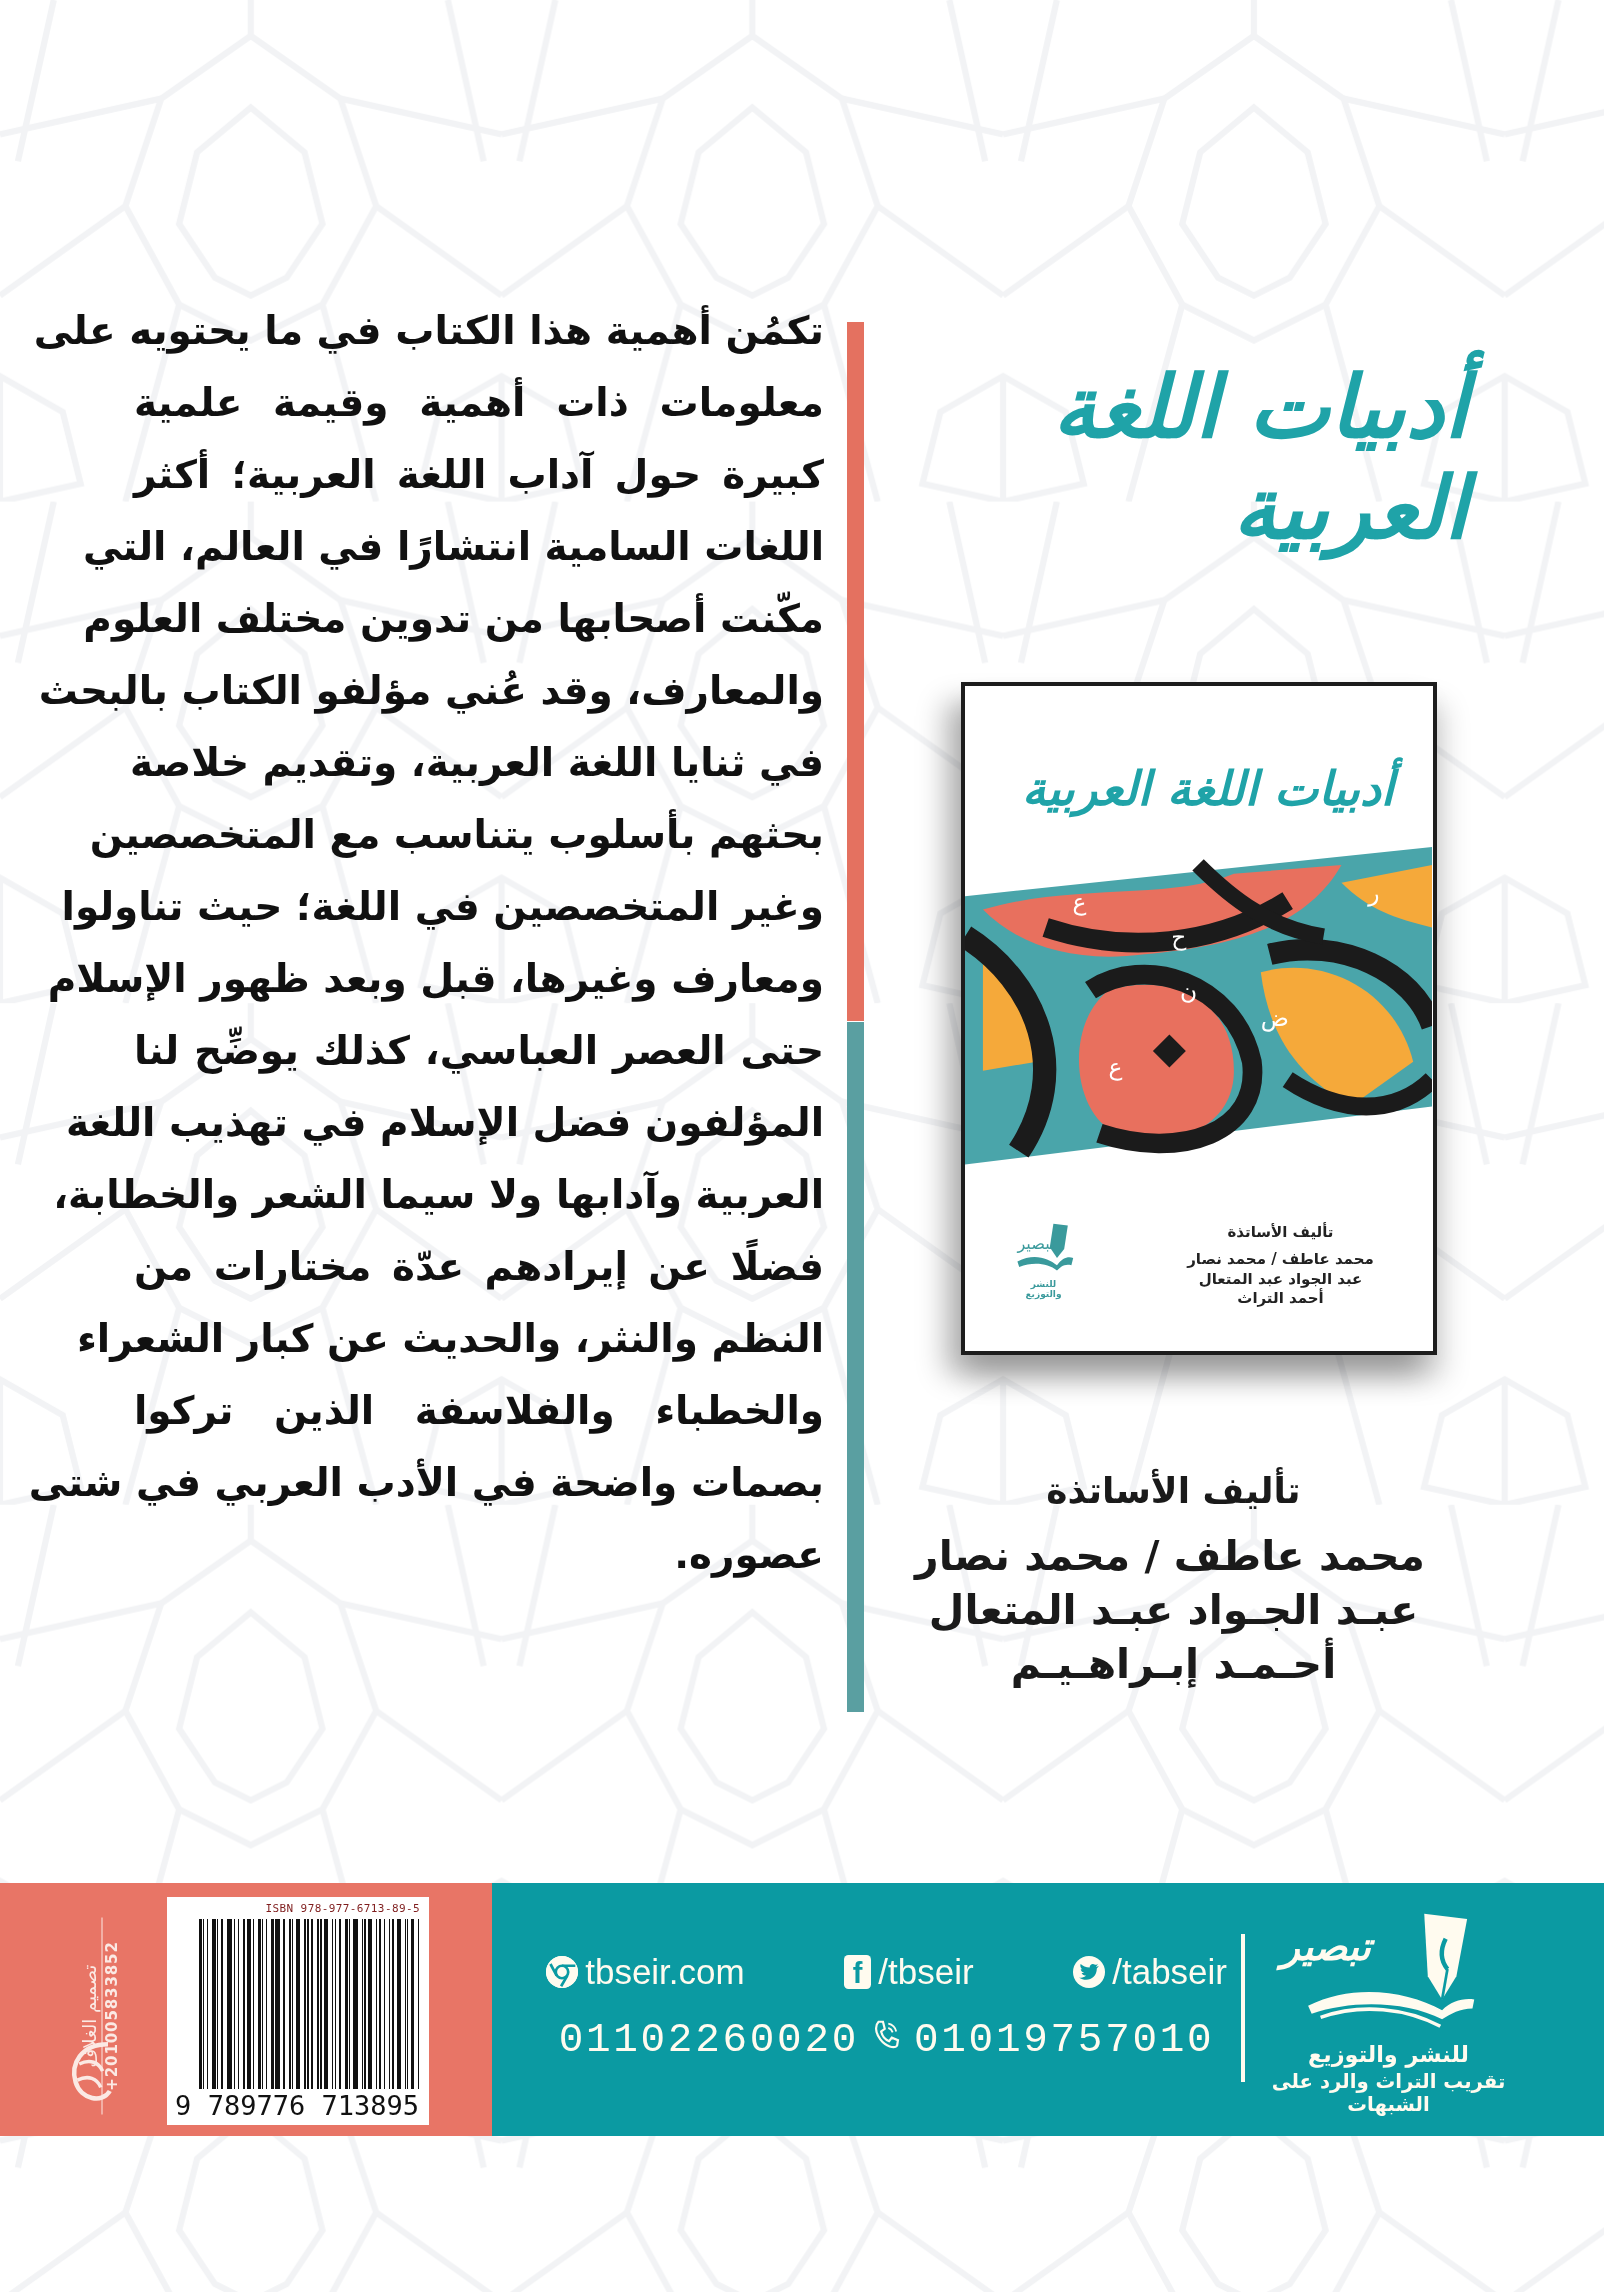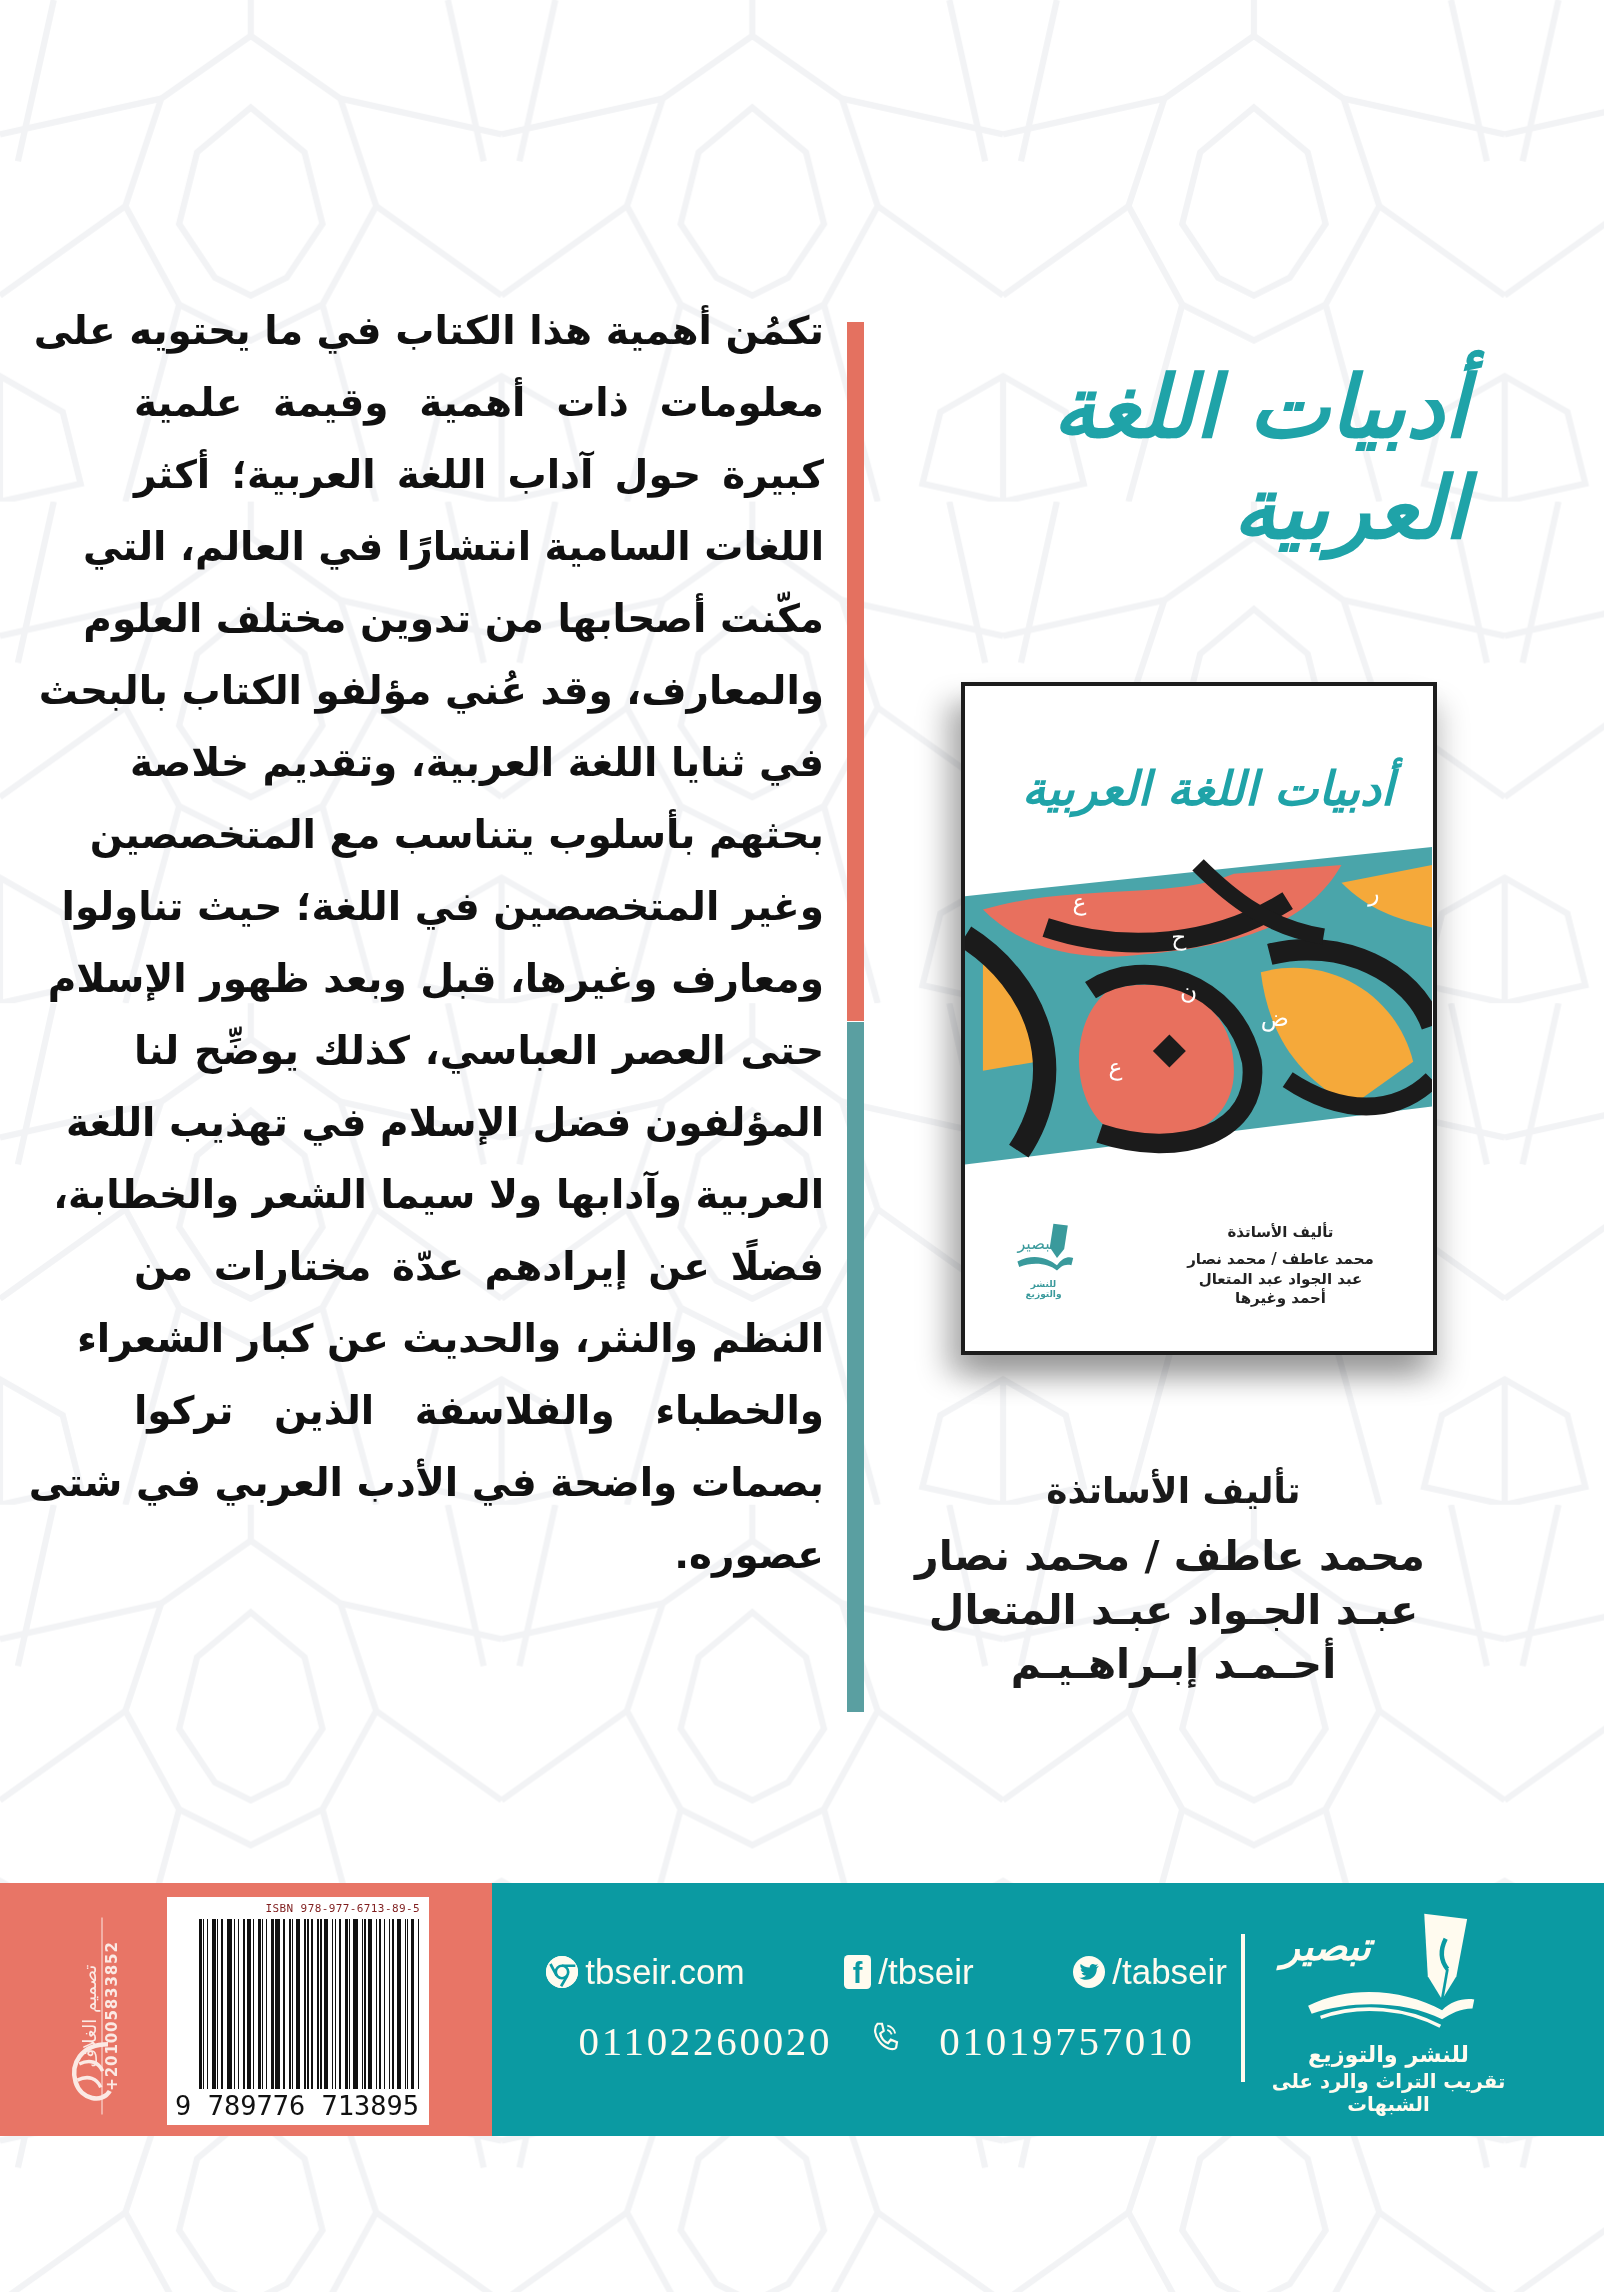--- a/index.html
+++ b/index.html
@@ -99,21 +99,21 @@
     font-family:"DejaVu Sans Mono", monospace; font-size:27px; color:#111;
     background:transparent; display:flex; justify-content:space-between;
   }
   .isbn-bottom span { background:#fff; padding:0 0.9px; }
 
   .contacts { left:546px; top:1948px; width:681px; z-index:3; color:#fffbef; }
   .contact-row { display:flex; align-items:center; justify-content:space-between; height:47px; }
   .contact-item { display:flex; align-items:center; gap:7.2px; font-family:"Liberation Sans", sans-serif; font-size:35px; }
   .icon-circle { width:32px; height:32px; border-radius:50%; background:#fffbef; display:inline-flex; align-items:center; justify-content:center; color:#0b9aa2; font-weight:bold; font-size:19.7px; }
   .icon-fb { width:27px; height:34px; border-radius:4.5px; background:#fffbef; display:inline-flex; align-items:flex-end; justify-content:center; color:#0b9aa2; font-weight:bold; font-size:29px; line-height:32px; }
-  .phone-row { display:flex; align-items:center; justify-content:center; gap:40px; margin-top:21.5px; font-family:Liberation Serif, serif; font-size:41px; letter-spacing:2.7px; }
+  .phone-row { display:flex; align-items:center; justify-content:center; gap:14px; margin-top:21.5px; font-family:Liberation Mono, monospace; font-size:41px; letter-spacing:2.7px; }
   .phone-icon { font-size:29px; }
 
   .pub-divider { left:1241px; top:1934px; width:3.6px; height:148px; background:#fffbef; z-index:3; }
   .pub-logo { left:1263px; top:1903px; width:251px; height:224px; z-index:3; color:#fffbef; text-align:center; direction:rtl; }
   .pub-logo .mark { height:134px; position:relative; }
   .pub-logo .name-line1 { font-size:22.4px; font-weight:bold; margin-top:3.6px; }
   .pub-logo .name-line2 { font-size:19.7px; font-weight:bold; margin-top:3.6px; }
 </style>
 </head>
 <body>
@@ -189,21 +189,21 @@
         <text x="330" y="200">ض</text>
       <text x="160" y="255">ع</text>
         <text x="240" y="170">ن</text>
         <text x="450" y="60">ر</text>
     </g>
   </svg>
   <div class="book-credits">
     <div class="label">تأليف الأساتذة</div>
     <div>محمد عاطف  /  محمد نصار</div>
     <div>عبد الجواد عبد المتعال</div>
-    <div>أحمد وغيرها</div>
+    <div>أحمد التراث</div>
   </div>
   <div class="book-logo">
     <svg width="63" height="54" viewBox="0 0 70 60">
       <path d="M46,2 L62,4 L58,30 L50,40 L42,28 Z" fill="#3a9a9c"></path>
       <path d="M6,44 C24,34 40,40 50,48 C56,40 62,38 68,40 L66,48 C58,46 54,50 50,54 C40,46 24,44 8,50 Z" fill="#3a9a9c"></path>
       <text x="6" y="30" font-size="18" fill="#3a9a9c" font-family="DejaVu Serif, serif">تبصير</text>
     </svg>
     <div class="name">للنشر والتوزيع</div>
   </div>
 </div>

